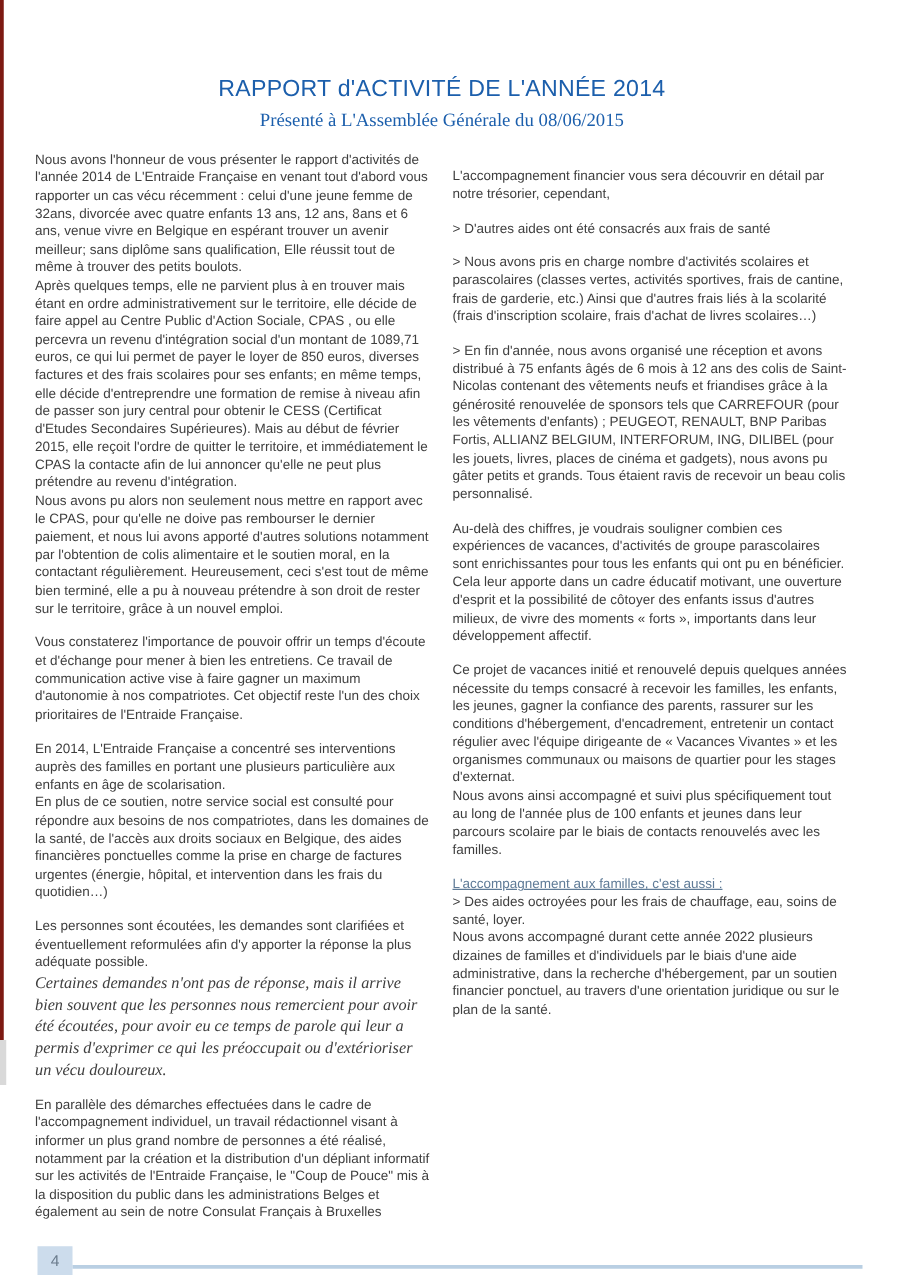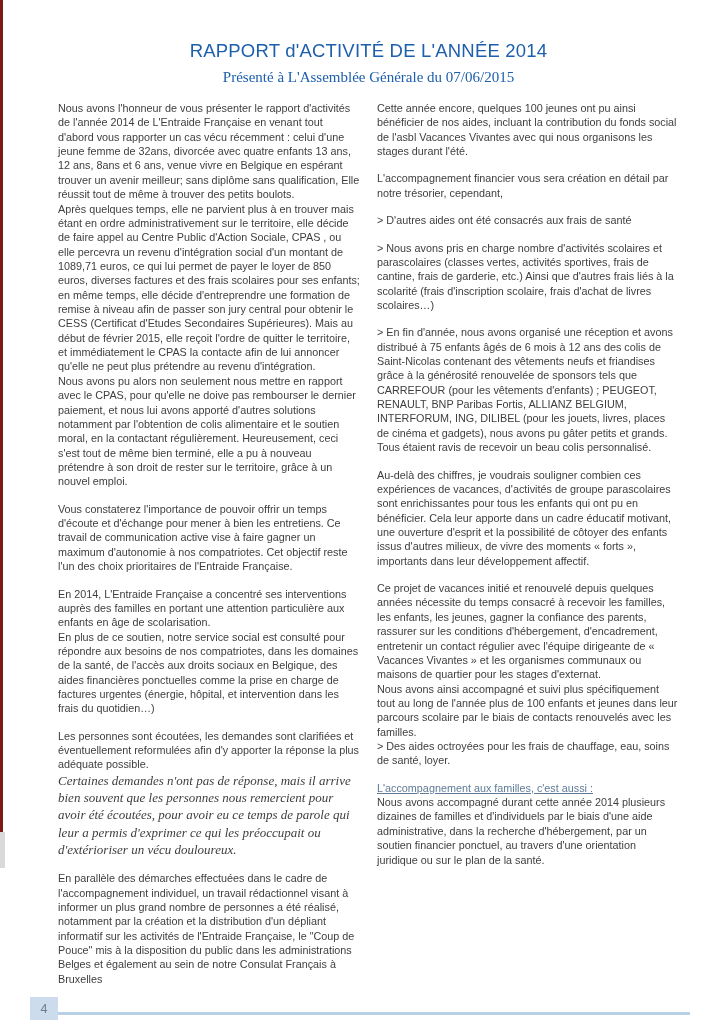--- a/index.html
+++ b/index.html
@@ -6,21 +6,21 @@
   html,body { width:725px; height:1024px; }
   body {
     background:#ffffff;
     position:relative;
     font-family:"Liberation Sans", sans-serif;
     color:#3e3e3e;
     overflow:hidden;
   }
   .red-bar { position:absolute; left:0; top:0; width:3px; height:856px; background:#7d1a12; }
   .scan-artifact { position:absolute; left:0; top:832px; width:5px; height:36px; background:#d9d9d9; }
-  .doc { padding:40px 46px 0 58px; }
+  .doc { padding:40px 46px 0 28px;margin-top:20px; }
   .title {
     text-align:center;
     color:#1c5fac;
     font-size:18.5px;
     font-weight:500;
     letter-spacing:0.2px;
   }
   .subtitle {
     text-align:center;
     color:#1c5fac;
@@ -57,45 +57,44 @@
   }
 </style>
 </head>
 <body>
 
 <div class="red-bar"></div>
 <div class="scan-artifact"></div>
 
 <div class="doc">
   <div class="title">RAPPORT d'ACTIVITÉ DE L'ANNÉE 2014</div>
-  <div class="subtitle">Présenté à L'Assemblée Générale du 07/06/2015</div>
+  <div class="subtitle">Présenté à L'Assemblée Générale du 08/06/2015</div>
   <div class="columns">
     <div class="col">
         <p class="block">Nous avons l'honneur de vous présenter le rapport d'activités de l'année 2014 de L'Entraide Française en venant tout d'abord vous rapporter un cas vécu récemment : celui d'une jeune femme de 32ans, divorcée avec quatre enfants 13 ans, 12 ans, 8ans et 6 ans, venue vivre en Belgique en espérant trouver un avenir meilleur; sans diplôme sans qualification, Elle réussit tout de même à trouver des petits boulots.</p>
         <p class="block">Après quelques temps, elle ne parvient plus à en trouver mais étant en ordre administrativement sur le territoire, elle décide de faire appel au Centre Public d'Action Sociale, CPAS , ou elle percevra un revenu d'intégration social d'un montant de 1089,71 euros, ce qui lui permet de payer le loyer de 850 euros, diverses factures et des frais scolaires pour ses enfants; en même temps, elle décide d'entreprendre une formation de remise à niveau afin de passer son jury central pour obtenir le CESS (Certificat d'Etudes Secondaires Supérieures). Mais au début de février 2015, elle reçoit l'ordre de quitter le territoire, et immédiatement le CPAS la contacte afin de lui annoncer qu'elle ne peut plus prétendre au revenu d'intégration.</p>
         <p class="block">Nous avons pu alors non seulement nous mettre en rapport avec le CPAS, pour qu'elle ne doive pas rembourser le dernier paiement, et nous lui avons apporté d'autres solutions notamment par l'obtention de colis alimentaire et le soutien moral, en la contactant régulièrement. Heureusement, ceci s'est tout de même bien terminé, elle a pu à nouveau prétendre à son droit de rester sur le territoire, grâce à un nouvel emploi.</p>
         <p class="block gap">Vous constaterez l'importance de pouvoir offrir un temps d'écoute et d'échange pour mener à bien les entretiens. Ce travail de communication active vise à faire gagner un maximum d'autonomie à nos compatriotes. Cet objectif reste l'un des choix prioritaires de l'Entraide Française.</p>
-        <p class="block gap">En 2014, L'Entraide Française a concentré ses interventions auprès des familles en portant une attention particulière aux enfants en âge de scolarisation.</p>
+        <p class="block gap">En 2014, L'Entraide Française a concentré ses interventions auprès des familles en portant une plusieurs particulière aux enfants en âge de scolarisation.</p>
         <p class="block">En plus de ce soutien, notre service social est consulté pour répondre aux besoins de nos compatriotes, dans les domaines de la santé, de l'accès aux droits sociaux en Belgique, des aides financières ponctuelles comme la prise en charge de factures urgentes (énergie, hôpital, et intervention dans les frais du quotidien…)</p>
         <p class="block gap">Les personnes sont écoutées, les demandes sont clarifiées et éventuellement reformulées afin d'y apporter la réponse la plus adéquate possible.</p>
         <p class="block italic-serif">Certaines demandes n'ont pas de réponse, mais il arrive bien souvent que les personnes nous remercient pour avoir été écoutées, pour avoir eu ce temps de parole qui leur a permis d'exprimer ce qui les préoccupait ou d'extérioriser un vécu douloureux.</p>
         <p class="block gap">En parallèle des démarches effectuées dans le cadre de l'accompagnement individuel, un travail rédactionnel visant à informer un plus grand nombre de personnes a été réalisé, notamment par la création et la distribution d'un dépliant informatif sur les activités de l'Entraide Française, le "Coup de Pouce" mis à la disposition du public dans les administrations Belges et également au sein de notre Consulat Français à Bruxelles</p>
       </div>
     <div class="col">
-        <p class="block">Cette année encore, quelques 100 jeunes ont pu ainsi bénéficier de nos aides, incluant la contribution du fonds social de l'asbl Vacances Vivantes avec qui nous organisons les stages durant l'été.</p>
-        <p class="block gap">L'accompagnement financier vous sera création en détail par notre trésorier, cependant,</p>
+        <p class="block gap">L'accompagnement financier vous sera découvrir en détail par notre trésorier, cependant,</p>
         <p class="block gap">&gt; D'autres aides ont été consacrés aux frais de santé</p>
         <p class="block gap">&gt; Nous avons pris en charge nombre d'activités scolaires et parascolaires (classes vertes, activités sportives, frais de cantine, frais de garderie, etc.) Ainsi que d'autres frais liés à la scolarité (frais d'inscription scolaire, frais d'achat de livres scolaires…)</p>
         <p class="block gap">&gt; En fin d'année, nous avons organisé une réception et avons distribué à 75 enfants âgés de 6 mois à 12 ans des colis de Saint-Nicolas contenant des vêtements neufs et friandises grâce à la générosité renouvelée de sponsors tels que CARREFOUR (pour les vêtements d'enfants) ; PEUGEOT, RENAULT, BNP Paribas Fortis, ALLIANZ BELGIUM, INTERFORUM, ING, DILIBEL (pour les jouets, livres, places de cinéma et gadgets), nous avons pu gâter petits et grands. Tous étaient ravis de recevoir un beau colis personnalisé.</p>
         <p class="block gap">Au-delà des chiffres, je voudrais souligner combien ces expériences de vacances, d'activités de groupe parascolaires sont enrichissantes pour tous les enfants qui ont pu en bénéficier. Cela leur apporte dans un cadre éducatif motivant, une ouverture d'esprit et la possibilité de côtoyer des enfants issus d'autres milieux, de vivre des moments « forts », importants dans leur développement affectif.</p>
         <p class="block gap">Ce projet de vacances initié et renouvelé depuis quelques années nécessite du temps consacré à recevoir les familles, les enfants, les jeunes, gagner la confiance des parents, rassurer sur les conditions d'hébergement, d'encadrement, entretenir un contact régulier avec l'équipe dirigeante de « Vacances Vivantes » et les organismes communaux ou maisons de quartier pour les stages d'externat.</p>
         <p class="block">Nous avons ainsi accompagné et suivi plus spécifiquement tout au long de l'année plus de 100 enfants et jeunes dans leur parcours scolaire par le biais de contacts renouvelés avec les familles.</p>
+        <p class="block gap underline">L'accompagnement aux familles, c'est aussi :</p>
         <p class="block">&gt; Des aides octroyées pour les frais de chauffage, eau, soins de santé, loyer.</p>
-        <p class="block gap underline">L'accompagnement aux familles, c'est aussi :</p>
-        <p class="block">Nous avons accompagné durant cette année 2014 plusieurs dizaines de familles et d'individuels par le biais d'une aide administrative, dans la recherche d'hébergement, par un soutien financier ponctuel, au travers d'une orientation juridique ou sur le plan de la santé.</p>
+        <p class="block">Nous avons accompagné durant cette année 2022 plusieurs dizaines de familles et d'individuels par le biais d'une aide administrative, dans la recherche d'hébergement, par un soutien financier ponctuel, au travers d'une orientation juridique ou sur le plan de la santé.</p>
       </div>
   </div>
 </div>
 
 <div class="page-badge">
   <span>4</span>
 </div>
 <div class="footer-rule"></div>
 
 </body></html>

